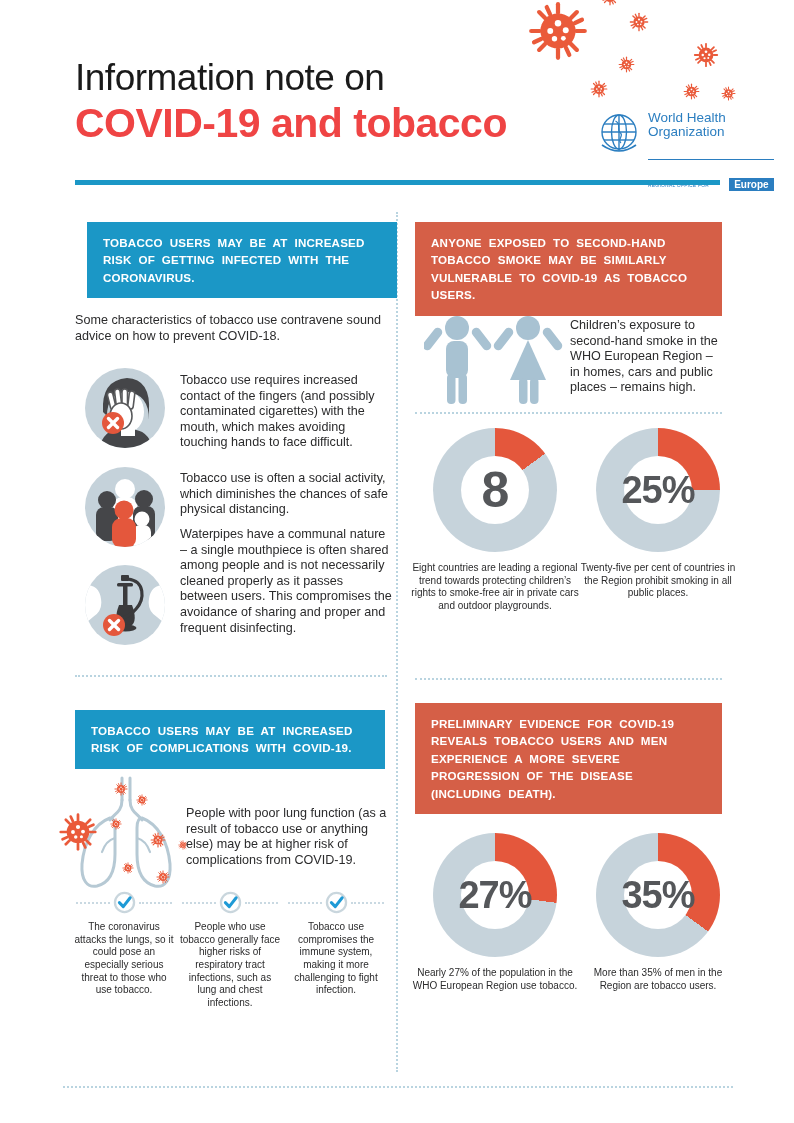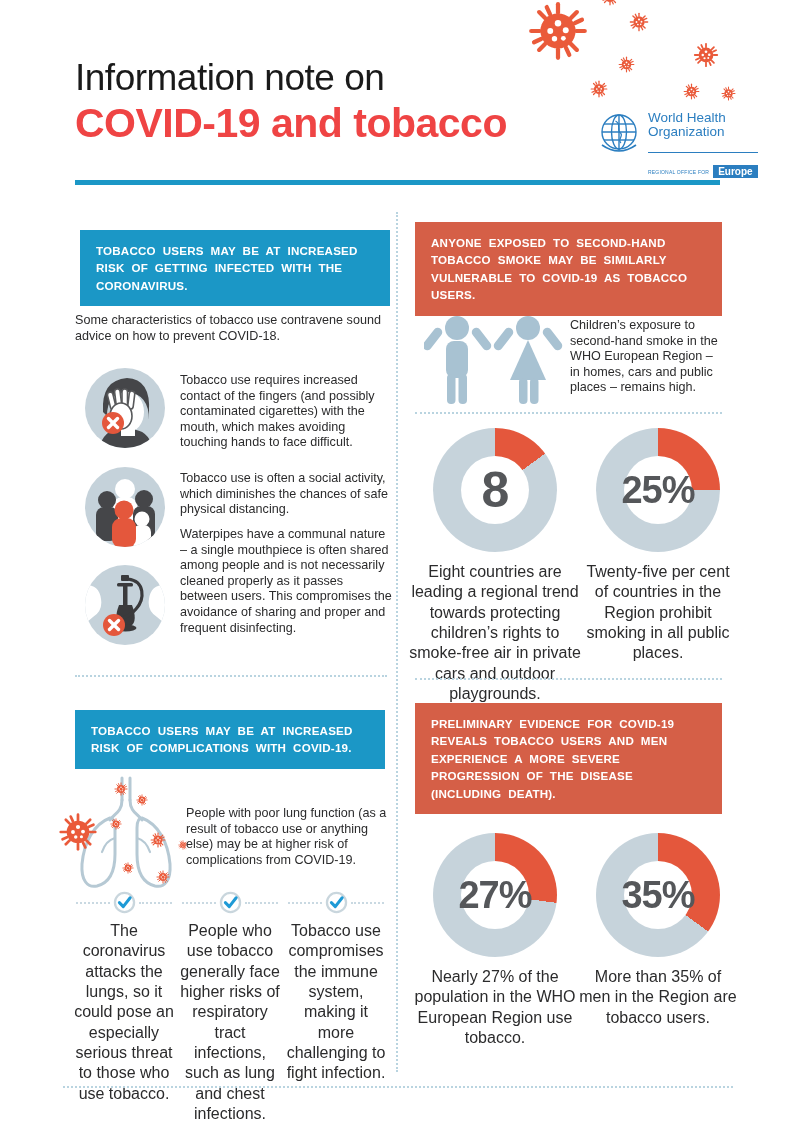--- a/index.html
+++ b/index.html
@@ -7,36 +7,36 @@
         font-family:"Liberation Sans","DejaVu Sans",sans-serif;color:#2b2b2c;}
   .abs{position:absolute;}
   .title1{font-size:37px;color:#1a1a1a;letter-spacing:-0.5px;}
   .title2{font-size:41px;font-weight:bold;color:#ef4444;letter-spacing:-0.5px;text-align:center;}
   .rule{background:#1b97c6;height:5px;}
   .hdr-box{color:#fff;font-weight:bold;font-size:11.6px;line-height:1.5;
            letter-spacing:0.2px;word-spacing:3.5px;padding:12px 16px;}
   .blue-bg{background:#1b97c6;}
   .red-bg{background:#d55f47;}
   p.body{font-size:12.6px;line-height:1.24;margin:0;color:#2b2b2c;}
-  .caption{font-size:16px;line-height:1.27;text-align:center;color:#2b2b2c;margin:0;}
+  .caption{font-size:10px;line-height:1.27;text-align:center;color:#2b2b2c;margin:0;}
   .dotted-h{border-top:2px dotted #b9d4e0;height:0;}
   .dotted-v{border-left:2px dotted #b9d4e0;width:0;}
   .donut{width:124px;height:124px;border-radius:50%;position:relative;margin:0 auto;}
   .hole{position:absolute;inset:28px;background:#fff;border-radius:50%;
         display:flex;align-items:center;justify-content:center;}
   .donut-label{font-weight:bold;font-size:38px;color:#55575a;letter-spacing:-1px;}
   #chart-0 .donut-label{font-size:50px;}
   .donut-caption{margin-top:10px;}
   .checks{display:flex;justify-content:space-between;}
   .check-col{width:102px;}
   .check-head{display:flex;align-items:center;justify-content:center;margin-bottom:7px;}
   .check-head .dots{flex:1;border-top:2px dotted #c9d9e2;height:0;margin:0 3px;}
   .logo{display:flex;align-items:flex-start;gap:6px;}
   .logo-text{font-size:13.5px;font-weight:normal;color:#2b7ec0;line-height:1.05;}
-  .logo-sub{display:flex;align-items:center;gap:4px;margin-top:13px;padding-top:12px;border-top:1.5px solid #2b7ec0;}
+  .logo-sub{display:flex;align-items:center;gap:20px;margin-top:20px;padding-top:18px;border-top:1.5px solid #2b7ec0;}
   .logo-region{font-size:5px;color:#2b7ec0;letter-spacing:0.2px;}
   .logo-europe{background:#2b7ec0;color:#fff;font-weight:bold;font-size:10px;padding:1px 5px;}
   .virus{color:#ea5a3a;}
 </style>
 </head>
 <body>
 
 <div class="page">
 
   <svg width="0" height="0" style="position:absolute" aria-hidden="true">
@@ -106,21 +106,21 @@
         <span class="logo-region">REGIONAL OFFICE FOR</span>
         <span class="logo-europe">Europe</span>
       </div>
     </div>
   </div>
 
   <div class="abs rule" style="left:75px;top:180px;width:645px;"></div>
 
   <div class="abs dotted-v" style="left:396px;top:212px;height:860px;"></div>
 
-  <div class="abs hdr-box blue-bg" style="left:80px;top:222px;width:278px;margin-top:8px;">TOBACCO USERS MAY BE AT INCREASED RISK OF GETTING INFECTED WITH THE CORONAVIRUS.</div>
+  <div class="abs hdr-box blue-bg" style="left:87px;top:222px;width:278px;">TOBACCO USERS MAY BE AT INCREASED RISK OF GETTING INFECTED WITH THE CORONAVIRUS.</div>
 
   <p class="abs body" style="left:75px;top:313px;width:312px;">Some characteristics of tobacco use contravene sound advice on how to prevent COVID-18.</p>
 
   <svg class="abs" style="left:85px;top:368px;" width="80" height="80" viewBox="0 0 80 80">
     <defs>
         <clipPath id="c1">
           <circle cx="40" cy="40" r="40"></circle>
         </clipPath>
       </defs>
     <circle cx="40" cy="40" r="40" fill="#c5d2da"></circle>

